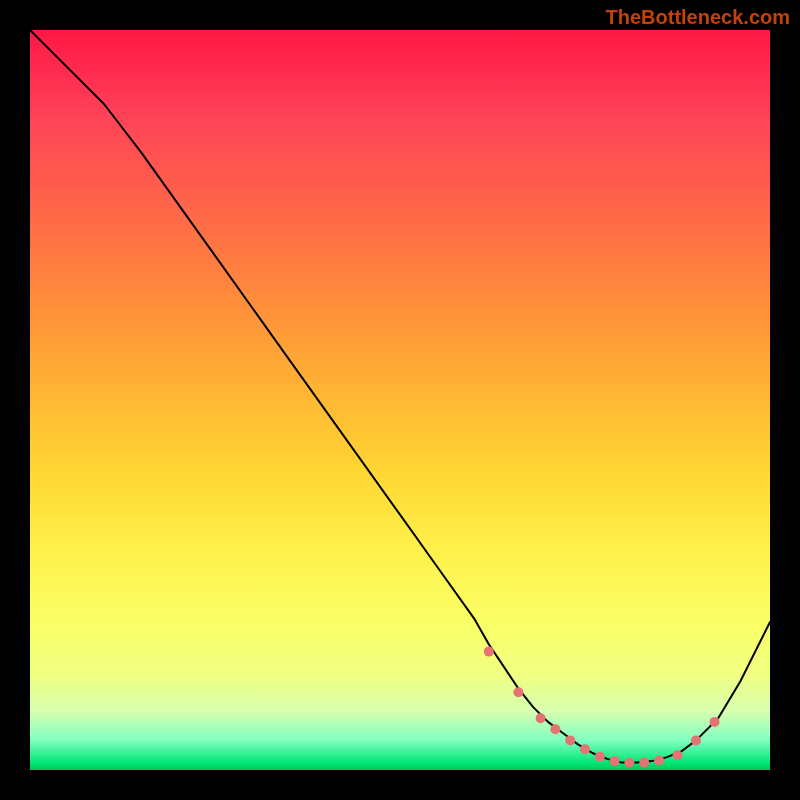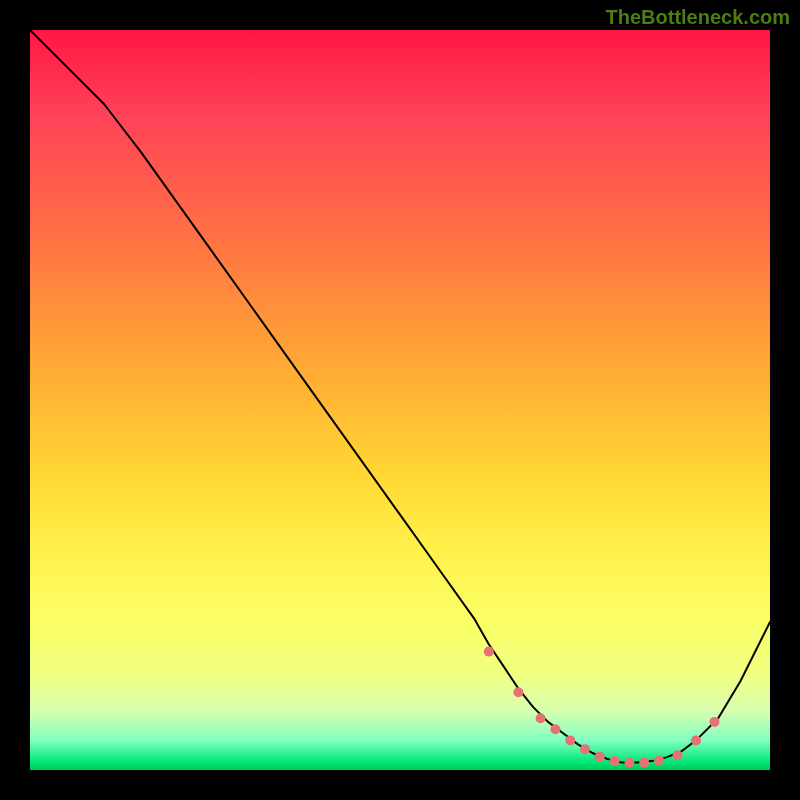--- a/index.html
+++ b/index.html
@@ -10,21 +10,21 @@
     position: relative;
     font-family: Arial, sans-serif;
     overflow: hidden;
   }
   .watermark {
     position: absolute;
     top: 6px;
     right: 10px;
     font-size: 20px;
     font-weight: bold;
-    color: #4d7c0f;
+    color: #c2410c;
     z-index: 10;
   }
   .plot-area {
     position: absolute;
     left: 30px;
     top: 30px;
     width: 740px;
     height: 740px;
   }
   .gradient-bg {

